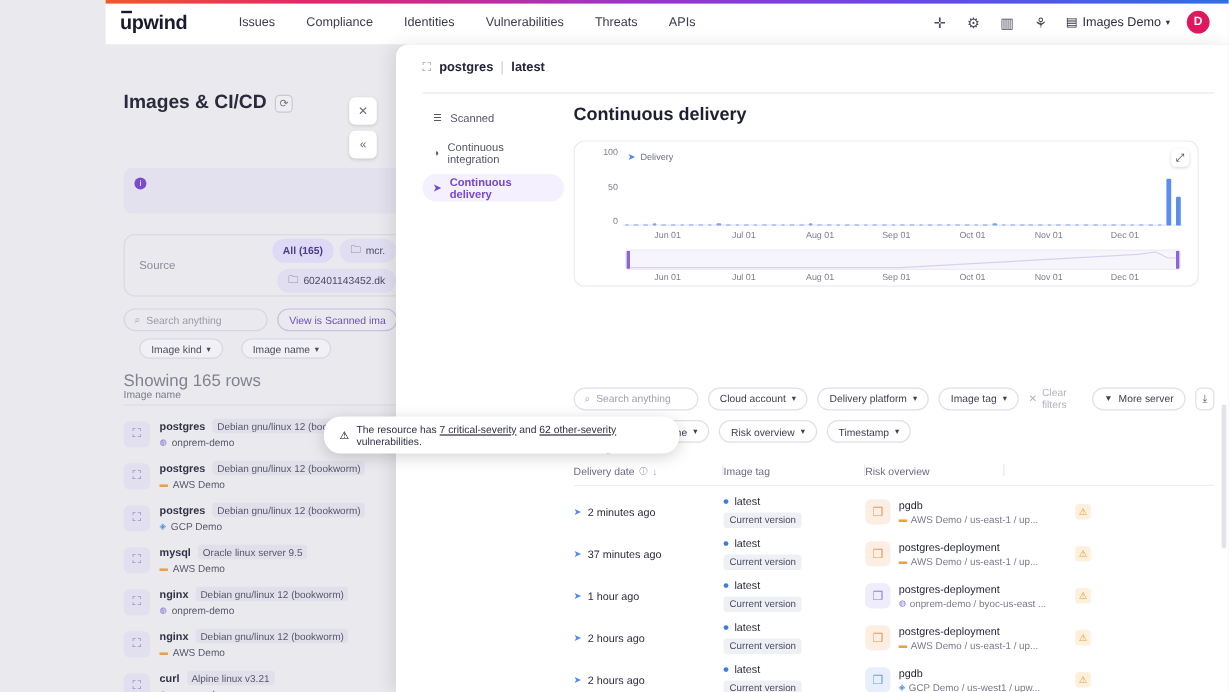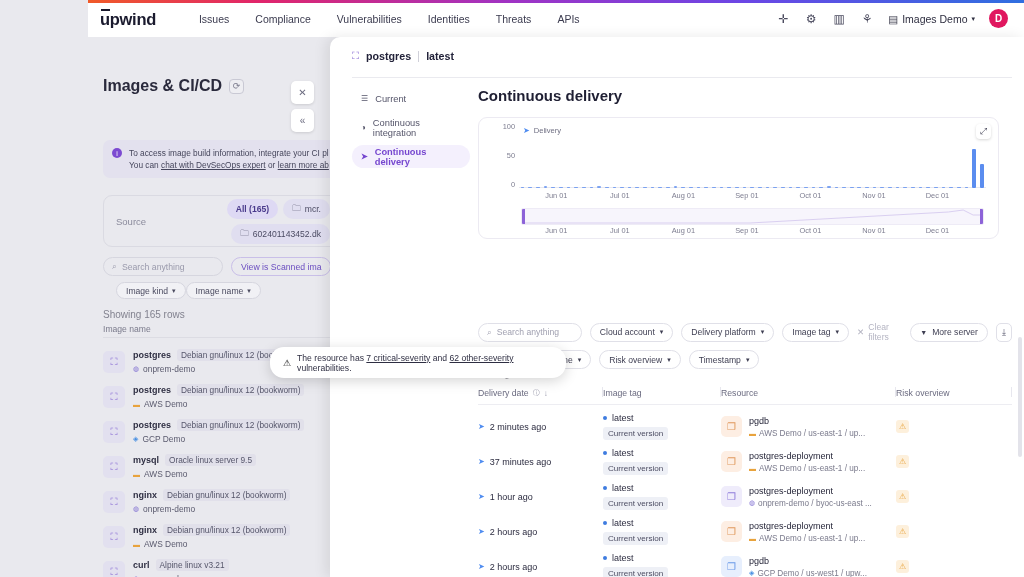--- a/index.html
+++ b/index.html
@@ -77,26 +77,26 @@
   .chip-pill.sel { background: #ded9f4; color: #4a3a8c; font-weight: 600; }
   .row-filters { position: absolute; left: 103px; top: 220px; display: flex; gap: 8px; align-items: center; }
   .sinput {
     width: 120px; height: 19px; border: 1px solid #d6d6df; border-radius: 11px;
     display: flex; align-items: center; gap: 5px; padding: 0 8px; font-size: 8.7px; color: #9a9aac;
   }
   .viewchip {
     height: 19px; border: 1px solid #c9bfe8; border-radius: 11px; display: flex; align-items: center;
     gap: 4px; padding: 0 9px; font-size: 8.7px; color: #6b4ec0; white-space: nowrap;
   }
-  .row-filters2 { position: absolute; left: 116px; top: 245px; display: flex; gap: 0; }
+  .row-filters2 { position: absolute; left: 116px; top: 245px; display: flex; gap: 15px; }
   .fchip {
     height: 17px; border: 1px solid #d6d6df; border-radius: 10px; display: flex; align-items: center;
     gap: 4px; padding: 0 9px; font-size: 8.6px; color: #4b4b60; background: #f1f1f5;
   }
-  .showing { position: absolute; left: 103px; top: 272px; font-size: 10px; color: #82828f; }
+  .showing { position: absolute; left: 103px; top: 272px; font-size: 14px; color: #82828f; }
   .bg-col { position: absolute; left: 103px; top: 287px; font-size: 8.6px; color: #7b7b8c; }
   .bg-sep { position: absolute; left: 103px; top: 300px; width: 230px; height: 1px; background: #dcdce3; }
   .img-row { position: absolute; left: 103px; width: 235px; height: 35px; display: flex; gap: 8px; align-items: center; }
   .img-thumb {
     width: 22px; height: 22px; border-radius: 5px; background: #e2e0ef; flex: 0 0 auto;
     display: flex; align-items: center; justify-content: center;
   }
   .img-main { display: flex; flex-direction: column; gap: 3px; }
   .img-l1 { display: flex; align-items: center; gap: 6px; }
   .img-name { font-size: 9px; font-weight: 700; color: #303044; }
@@ -198,22 +198,22 @@
 <div id="root">
 
   <div class="topbar-accent"></div>
   <div class="topbar">
     <div class="brand">
       <span class="ubar"></span><span>upwind</span>
     </div>
     <div class="nav">
       <div class="nav-item">Issues</div>
       <div class="nav-item">Compliance</div>
+      <div class="nav-item">Identities</div>
       <div class="nav-item">Vulnerabilities</div>
-      <div class="nav-item">Identities</div>
       <div class="nav-item">Threats</div>
       <div class="nav-item">APIs</div>
     </div>
     <div class="topbar-right">
       <div class="ticon">✛</div>
       <div class="ticon">⚙</div>
       <div class="ticon">▥</div>
       <div class="ticon">⚘</div>
       <div class="tenant">
         <span>▤</span>
@@ -227,24 +227,20 @@
   <div class="bgpanel">
     <div class="bg-title-row">
       <div class="bg-title">Images &amp; CI/CD</div>
       <div class="mini-btn">⟳</div>
     </div>
     <div class="float-btn" style="left:291px; top:44px;">✕</div>
     <div class="float-btn" style="left:291px; top:72px;">«</div>
 
     <div class="banner">
       <div class="banner-dot">i</div>
-      <div class="banner-txt">
-        <span>To access image build information, integrate your CI pl</span><br>
-        <span>You can </span><u>chat with DevSecOps expert</u><span> or </span><u>learn more ab</u>
-      </div>
     </div>
 
     <div class="srcbox">
       <div class="srcbox-label">Source</div>
       <div class="srcchips">
         <div class="chip-pill sel">All (165)</div>
         <div class="chip-pill">
             <span>🗀</span>
             <span>mcr.</span>
           </div>
@@ -393,21 +389,21 @@
       <span style="font-size:10px;color:#8b6fd4;">⛶</span>
       <span class="crumb-txt">postgres</span>
       <span class="crumb-div"></span>
       <span class="crumb-txt">latest</span>
     </div>
     <div class="main-sep"></div>
 
     <div class="side">
       <div class="side-item">
         <span style="font-size:8px;">☰</span>
-        <span>Current</span>
+        <span>Scanned</span>
       </div>
       <div class="side-item">
         <span style="font-size:8px;">◑</span>
         <span>Continuous integration</span>
       </div>
       <div class="side-item active">
         <span style="font-size:8px;">➤</span>
         <span>Continuous delivery</span>
       </div>
     </div>
@@ -566,24 +562,20 @@
         <div class="th" style="width:125px;">
           <span>Delivery date</span>
           <span style="font-size:7px;color:#9a9aac;">ⓘ</span>
           <span style="font-size:8px;color:#9a9aac;">↓</span>
           <span class="vdiv"></span>
         </div>
         <div class="th" style="width:118px;">
           <span>Image tag</span>
             <span class="vdiv"></span>
         </div>
-        <div class="th" style="width:175px;">
-          <span>Resource</span>
-            <span class="vdiv"></span>
-        </div>
         <div class="th" style="width:116px;">
           <span>Risk overview</span>
             <span class="vdiv"></span>
         </div>
       </div>
       <div class="thead-line"></div>
       <div id="tbody">
           <div class="trow" style="top: 322px;">
             <div class="td" style="width:125px;">
               <div class="date-cell">

